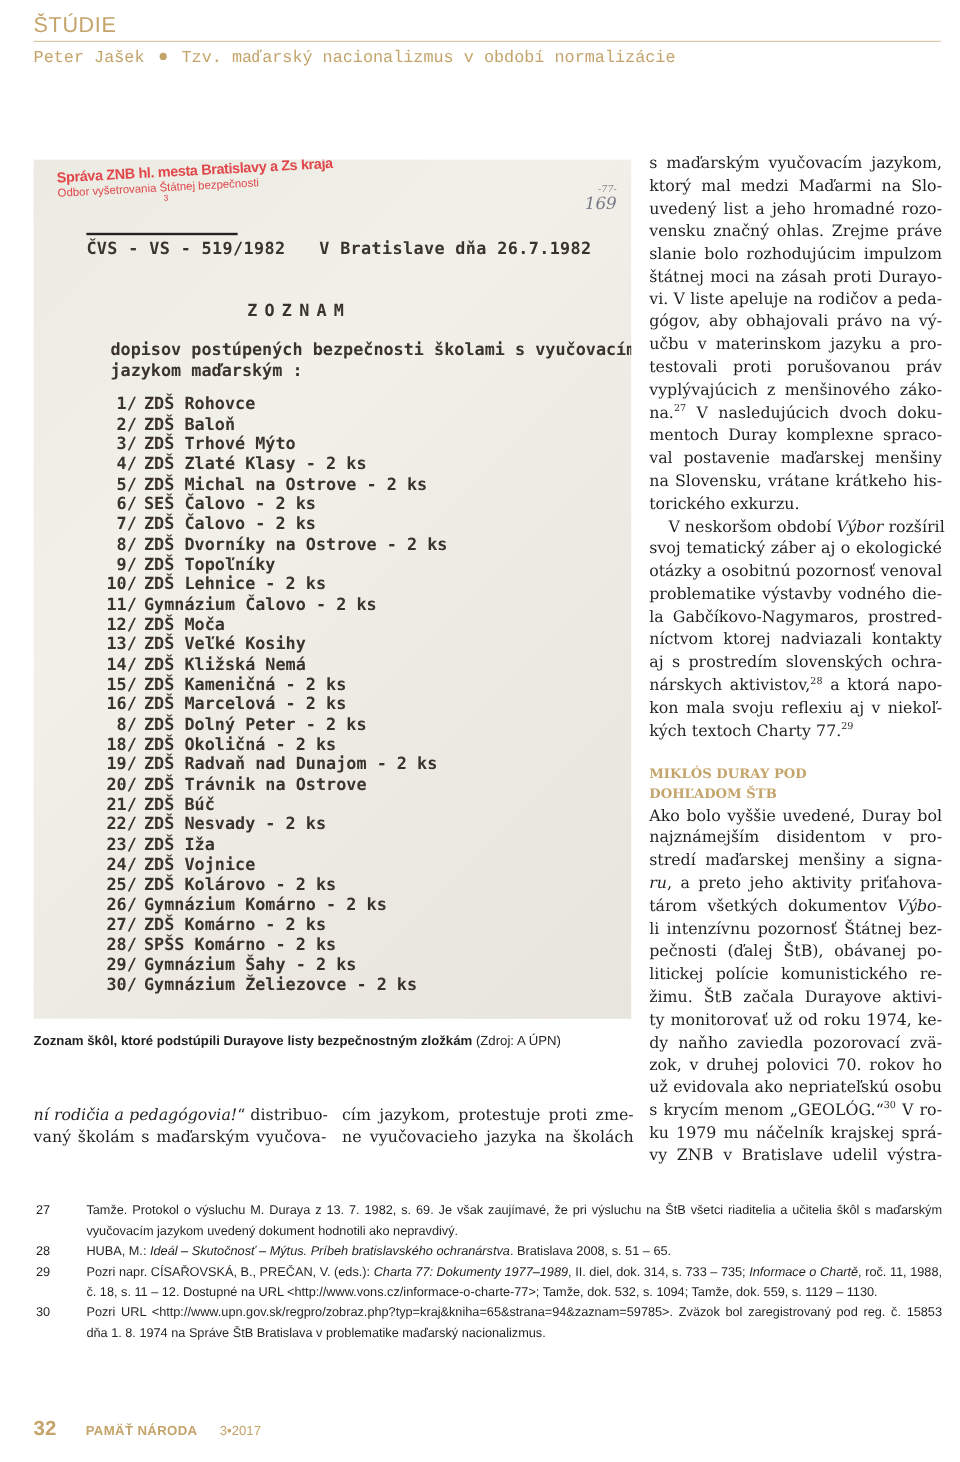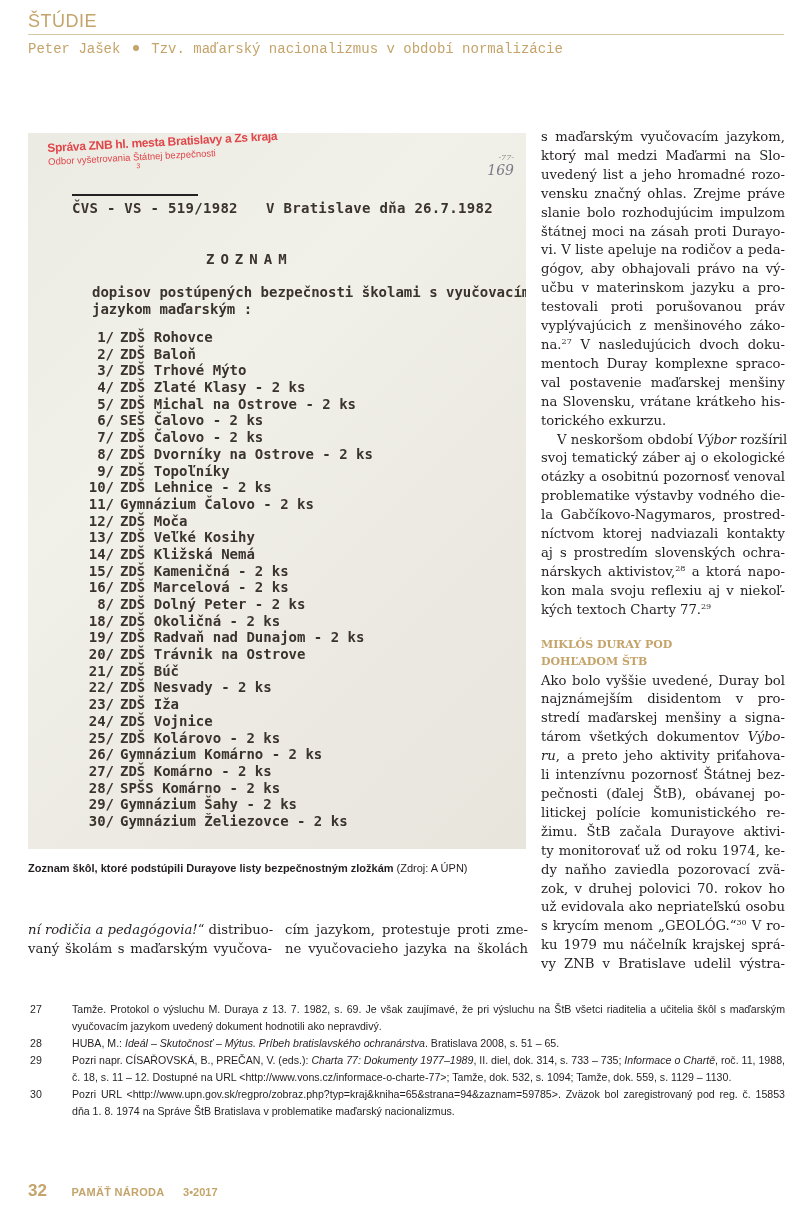--- a/index.html
+++ b/index.html
@@ -68,21 +68,21 @@
   }
 
   .footnotes { position: absolute; left: 30px; top: 1001px; width: 755px; font-family: "Liberation Sans", sans-serif; font-size: 10.6px; line-height: 17px; color: #231f20; }
   .fn { display: flex; }
   .fn .n { width: 42px; flex: 0 0 42px; }
   .fn .t { flex: 1; text-align: justify; }
 
   .footer { position: absolute; left: 28px; top: 1181px; font-family: "Liberation Sans", sans-serif; color: #c4a46a; }
   .footer .page { font-size: 17px; font-weight: bold; }
   .footer .mag { font-size: 11px; font-weight: bold; margin-left: 20px; letter-spacing: 0.3px; }
-  .footer .issue { font-size: 11px; font-weight: bold; margin-left: 14px; text-align: right; }
+  .footer .issue { font-size: 11px; font-weight: normal; margin-left: 14px; text-align: right; }
 </style>
 </head>
 <body>
 
 <div class="section-label">ŠTÚDIE</div>
 <div class="header-rule"></div>
 <div class="running-head">
   <span>Peter Jašek</span>
   <span class="dot"></span>
   <span>Tzv. maďarský nacionalizmus v období normalizácie</span>
@@ -191,22 +191,22 @@
   <h2 class="heading">
     <span>MIKLÓS DURAY POD</span><br>
     <span>DOHĽADOM ŠTB</span>
   </h2>
   <div>
     <div id="p3-lines-a">
         <span class="line">Ako bolo vyššie uvedené, Duray bol</span>
         <span class="line">najznámejším disidentom v pro-</span>
         <span class="line">stredí maďarskej menšiny a signa-</span>
       </div>
+    <span class="line"><i>ru</i><span>, a preto jeho aktivity priťahova-</span></span>
     <span class="line"><span>tárom všetkých dokumentov </span><i>Výbo-</i></span>
-    <span class="line"><i>ru</i><span>, a preto jeho aktivity priťahova-</span></span>
     <div id="p3-lines-b">
         <span class="line">li intenzívnu pozornosť Štátnej bez-</span>
         <span class="line">pečnosti (ďalej ŠtB), obávanej po-</span>
         <span class="line">litickej polície komunistického re-</span>
         <span class="line">žimu. ŠtB začala Durayove aktivi-</span>
         <span class="line">ty monitorovať už od roku 1974, ke-</span>
         <span class="line">dy naňho zaviedla pozorovací zvä-</span>
         <span class="line">zok, v druhej polovici 70. rokov ho</span>
         <span class="line">už evidovala ako nepriateľskú osobu</span>
       </div>

